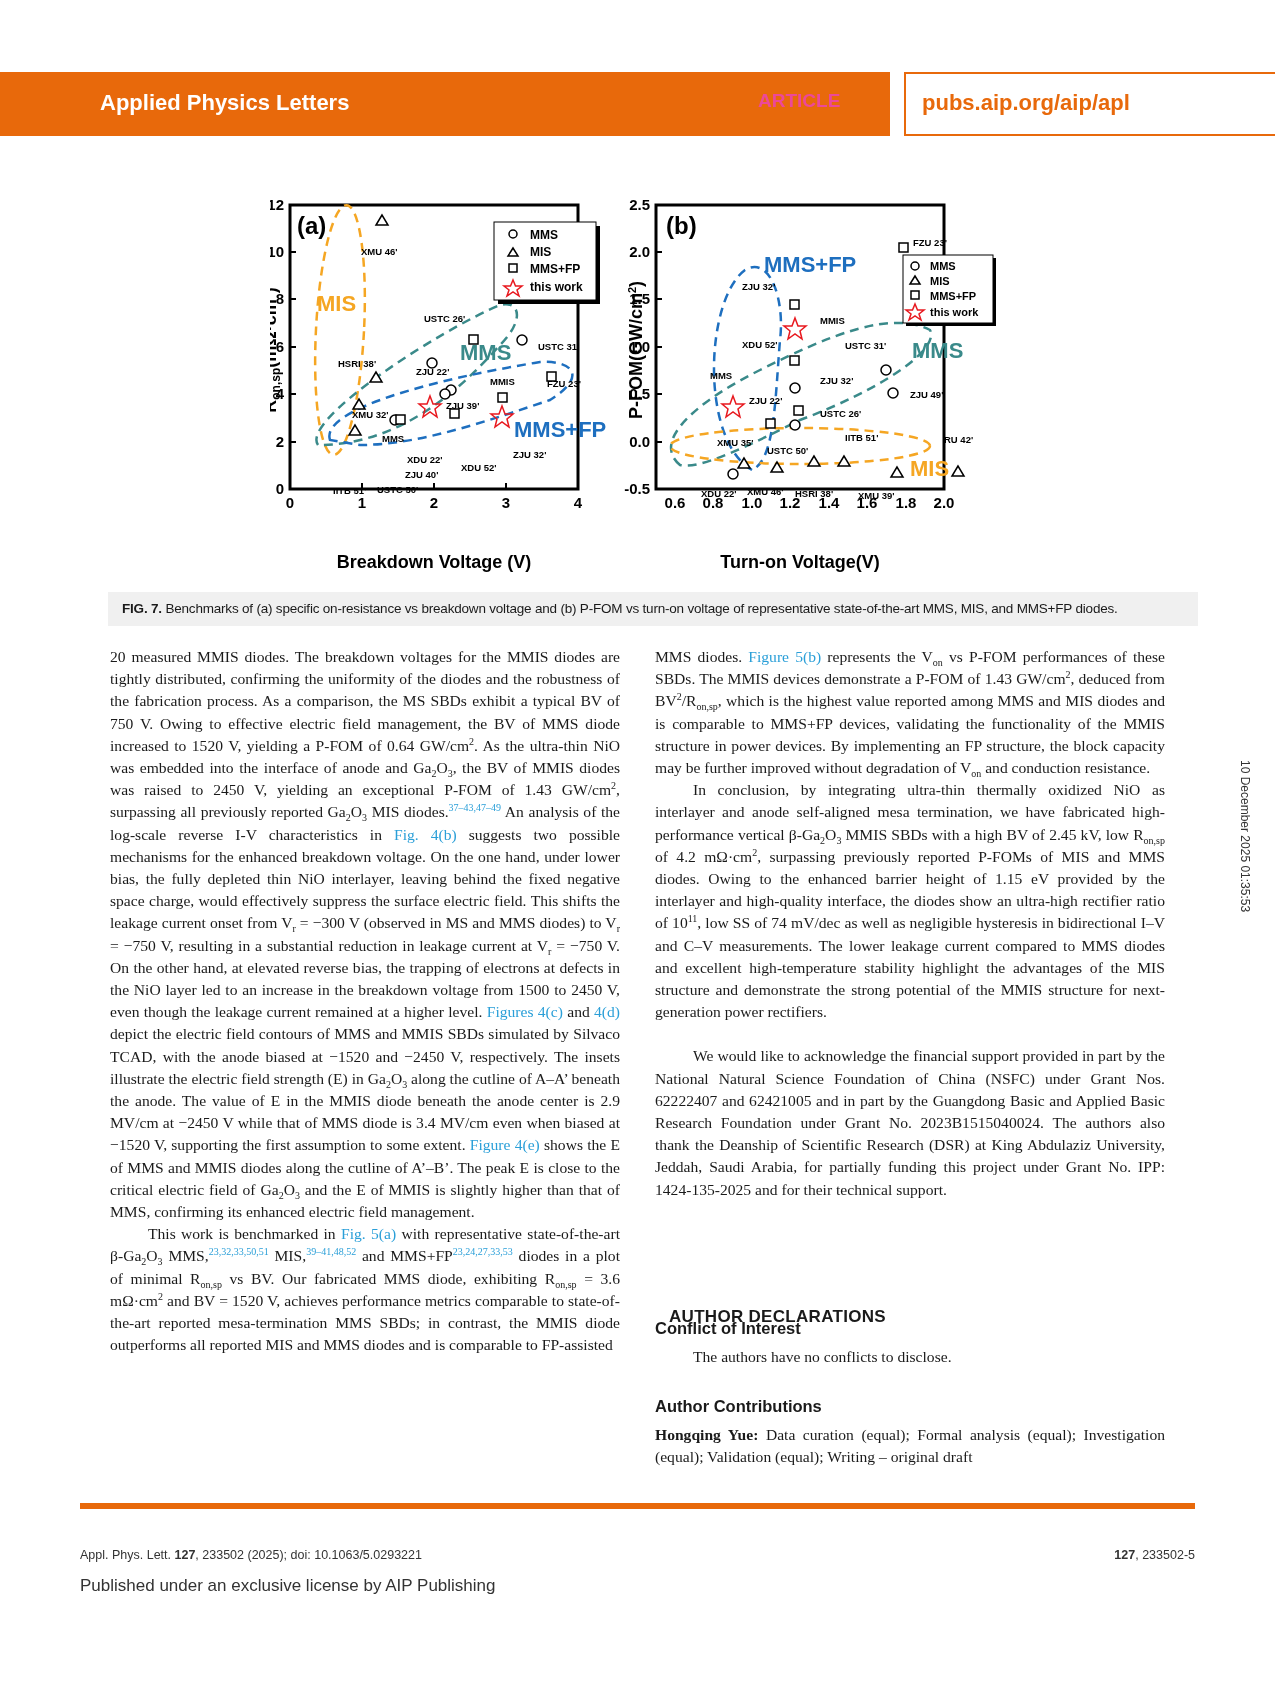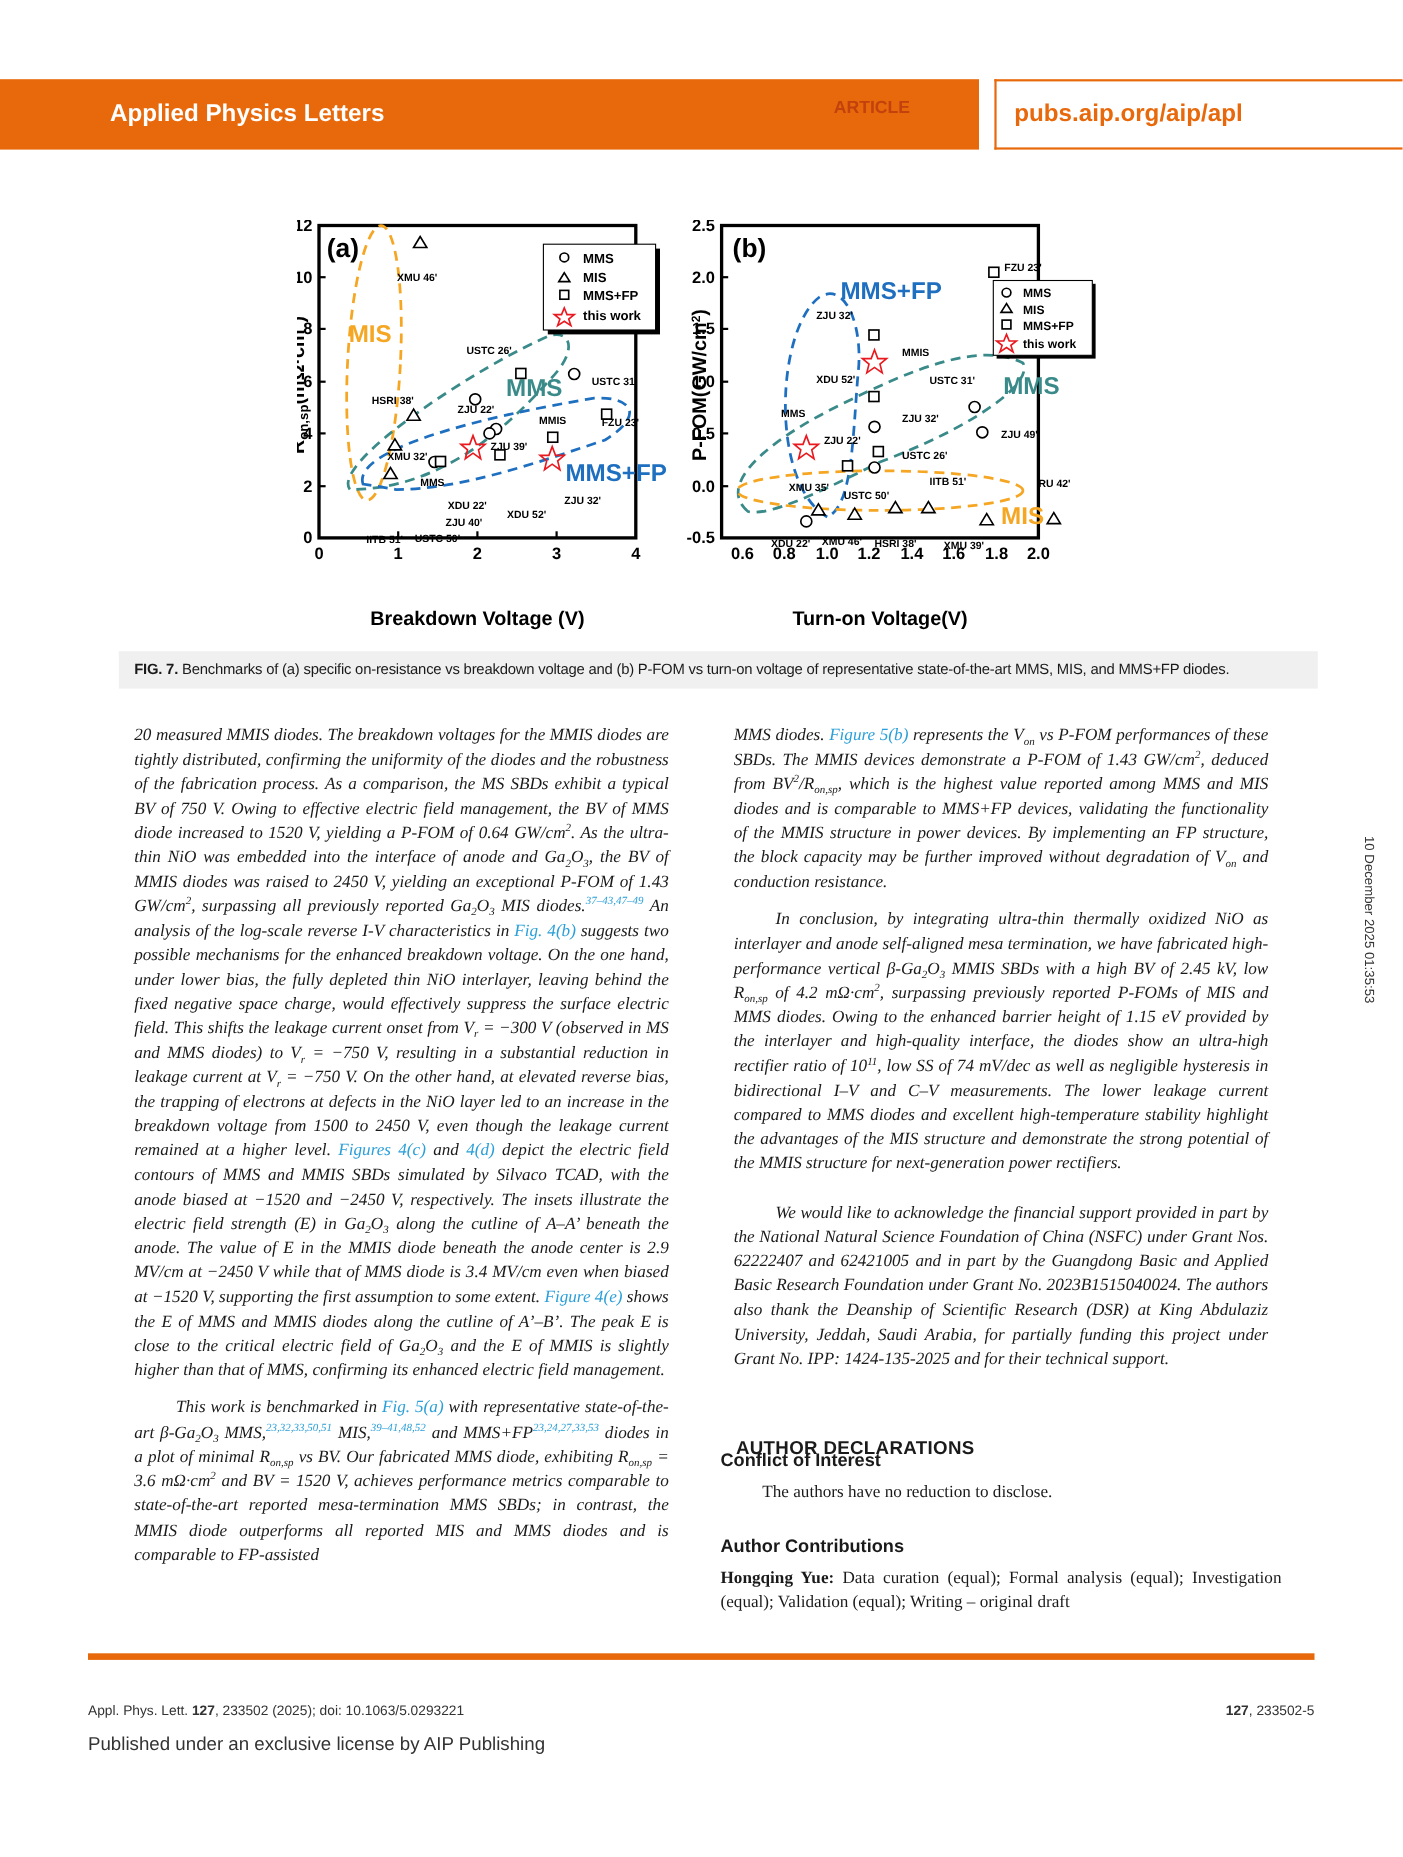--- a/index.html
+++ b/index.html
@@ -1,26 +1,26 @@
 <!DOCTYPE html>
 <html><head>
 <meta charset="utf-8">
 <style>
   html,body{margin:0;padding:0;background:#fff;}
   body{width:1275px;height:1688px;position:relative;overflow:hidden;font-family:"Liberation Serif",serif;color:#1a1a1a;}
   .hdr-bar{position:absolute;left:0;top:72px;width:890px;height:64px;background:#e8690b;}
   .hdr-journal{position:absolute;left:100px;top:90px;color:#fff;font-family:"Liberation Sans",sans-serif;font-size:22px;font-weight:bold;}
-  .hdr-article{position:absolute;left:758px;top:90px;color:#c2410c;font-family:"Liberation Sans",sans-serif;font-size:16px;font-weight:bold;}
+  .hdr-article{position:absolute;left:758px;top:90px;color:#ec4899;font-family:"Liberation Sans",sans-serif;font-size:19px;font-weight:bold;}
   .hdr-url-box{position:absolute;left:904px;top:72px;width:380px;height:60px;border:2px solid #e8690b;border-right:none;background:#fff;}
   .hdr-url{position:absolute;left:922px;top:90px;color:#e8690b;font-family:"Liberation Sans",sans-serif;font-size:22px;font-weight:bold;}
   .figure{position:absolute;left:270px;top:200px;width:750px;height:380px;}
   .caption{position:absolute;left:108px;top:592px;width:1090px;height:34px;background:#f0f0f0;font-family:"Liberation Sans",sans-serif;font-size:13.5px;line-height:34px;padding-left:14px;box-sizing:border-box;letter-spacing:-0.2px;}
   .caption b{font-weight:bold;}
   .col{position:absolute;font-size:15.6px;line-height:22.2px;text-align:justify;}
-  .col p{margin:12px;font-style:italic;}
+  .col p{margin:0;}
   .col .ind{text-indent:38px;}
   .col1{left:110px;top:646px;width:510px;}
   .col2{left:655px;top:646px;width:510px;}
   .link{color:#2a9fd8;}
   sup,sub{font-size:10px;line-height:0;}
   .ref{color:#2a9fd8;}
   h3.decl{font-family:"Liberation Sans",sans-serif;font-size:17px;font-weight:bold;margin:14px;position:absolute;left:655px;letter-spacing:0.3px;}
   .sub-h{font-family:"Liberation Sans",sans-serif;font-size:16.5px;font-weight:bold;position:absolute;left:655px;}
   .side-stamp{position:absolute;left:1236px;top:760px;width:20px;height:200px;}
   .side-stamp span{position:absolute;left:0;top:0;transform-origin:0 0;transform:translate(16px,0) rotate(90deg);white-space:nowrap;font-family:"Liberation Sans",sans-serif;font-size:12px;color:#333;}
@@ -260,21 +260,21 @@
 </div>
 
 <div class="col col2">
   <p><span>MMS diodes. </span><a class="link">Figure 5(b)</a><span> represents the V</span><sub>on</sub><span> vs P-FOM performances of these SBDs. The MMIS devices demonstrate a P-FOM of 1.43 GW/cm</span><sup>2</sup><span>, deduced from BV</span><sup>2</sup><span>/R</span><sub>on,sp</sub><span>, which is the highest value reported among MMS and MIS diodes and is comparable to MMS+FP devices, validating the functionality of the MMIS structure in power devices. By implementing an FP structure, the block capacity may be further improved without degradation of V</span><sub>on</sub><span> and conduction resistance.</span></p>
   <p class="ind"><span>In conclusion, by integrating ultra-thin thermally oxidized NiO as interlayer and anode self-aligned mesa termination, we have fabricated high-performance vertical β-Ga</span><sub>2</sub><span>O</span><sub>3</sub><span> MMIS SBDs with a high BV of 2.45 kV, low R</span><sub>on,sp</sub><span> of 4.2 mΩ·cm</span><sup>2</sup><span>, surpassing previously reported P-FOMs of MIS and MMS diodes. Owing to the enhanced barrier height of 1.15 eV provided by the interlayer and high-quality interface, the diodes show an ultra-high rectifier ratio of 10</span><sup>11</sup><span>, low SS of 74 mV/dec as well as negligible hysteresis in bidirectional I–V and C–V measurements. The lower leakage current compared to MMS diodes and excellent high-temperature stability highlight the advantages of the MIS structure and demonstrate the strong potential of the MMIS structure for next-generation power rectifiers.</span></p>
   <p class="ind" style="margin-top:22px">We would like to acknowledge the financial support provided in part by the National Natural Science Foundation of China (NSFC) under Grant Nos. 62222407 and 62421005 and in part by the Guangdong Basic and Applied Basic Research Foundation under Grant No. 2023B1515040024. The authors also thank the Deanship of Scientific Research (DSR) at King Abdulaziz University, Jeddah, Saudi Arabia, for partially funding this project under Grant No. IPP: 1424-135-2025 and for their technical support.</p>
 </div>
 
 <h3 class="decl" style="top:1293px">AUTHOR DECLARATIONS</h3>
 <div class="sub-h" style="top:1319px">Conflict of Interest</div>
-<div class="col" style="left:693px;top:1346px;width:470px;">The authors have no reduction to disclose.</div>
+<div class="col" style="left:693px;top:1346px;width:470px;">The authors have no conflicts to disclose.</div>
 <div class="sub-h" style="top:1397px">Author Contributions</div>
 <div class="col" style="left:655px;top:1424px;width:510px;"><b>Hongqing Yue:</b><span> Data curation (equal); Formal analysis (equal); Investigation (equal); Validation (equal); Writing – original draft</span></div>
 
 <div class="side-stamp">
     <span>10 December 2025 01:35:53</span>
   </div>
 
 <div class="footer-bar"></div>
 <div class="foot1"><span>Appl. Phys. Lett. </span><b>127</b><span>, 233502 (2025); doi: 10.1063/5.0293221</span></div>
 <div class="foot3"><b>127</b><span>, 233502-5</span></div>

